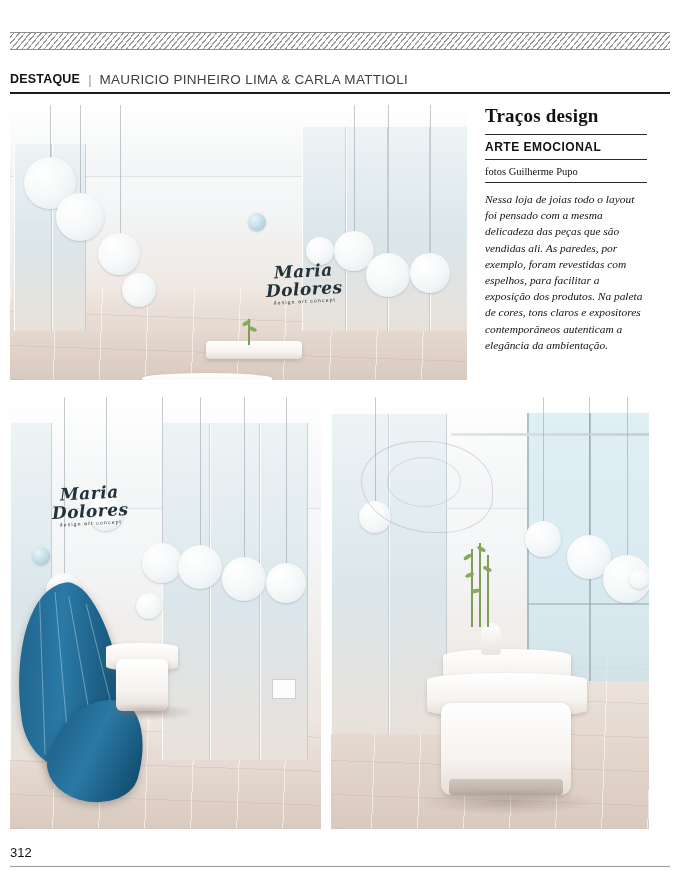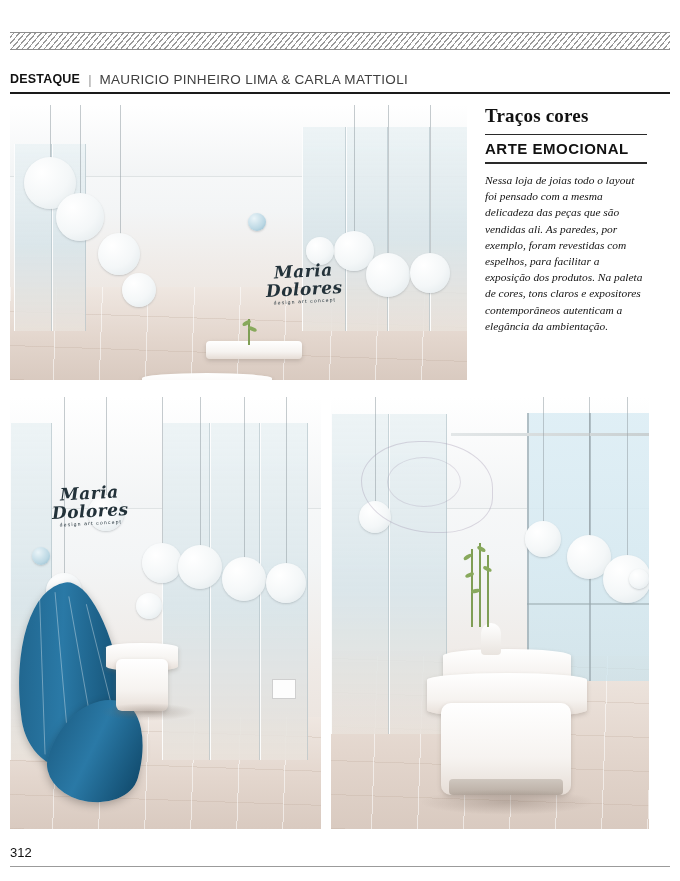--- a/index.html
+++ b/index.html
@@ -201,21 +201,21 @@
     color: #111;
     margin: 0 0 7px 0;
     letter-spacing: .2px;
   }
   .rule-thin {
     height: 1px;
     background: #2a2a2a;
     width: 100%;
   }
   .side-sub {
-    font-size: 15px;
+    font-size: 12px;
     font-weight: bold;
     letter-spacing: .5px;
     color: #111;
     padding: 5px 0 5px 0;
   }
   .side-credit {
     font-family: "Liberation Serif", serif;
     font-size: 10.5px;
     color: #111;
     padding: 6px 0 5px 0;
@@ -390,22 +390,23 @@
   <div class="plant-leaf" style="left:146px;top:150px;transform:rotate(30deg);"></div>
   <div class="plant-leaf" style="left:134px;top:176px;transform:rotate(-22deg);"></div>
   <div class="plant-leaf" style="left:152px;top:170px;transform:rotate(26deg);"></div>
   <div class="plant-leaf" style="left:140px;top:192px;transform:rotate(-12deg);"></div>
 
   <div style="position:absolute;left:30px;top:44px;width:130px;height:90px;border-radius:46% 54% 40% 60%;border:1px solid rgba(160,150,175,.35);"></div>
   <div style="position:absolute;left:56px;top:60px;width:72px;height:48px;border-radius:50%;border:1px solid rgba(160,150,175,.28);"></div>
 </div>
 
 <div class="side">
-  <h1 class="side-title">Traços cores</h1>
+  <h1 class="side-title">Traços design</h1>
   <div class="rule-thin"></div>
   <div class="side-sub">ARTE EMOCIONAL</div>
   <div class="rule-thin"></div>
+  <div class="side-credit">fotos Guilherme Pupo</div>
   <div class="rule-thin"></div>
   <p class="side-body">Nessa loja de joias todo o layout foi pensado com a mesma delicadeza das peças que são vendidas ali. As paredes, por exemplo, foram revestidas com espelhos, para facilitar a exposição dos produtos. Na paleta de cores, tons claros e expositores contemporâneos autenticam a elegância da ambientação.</p>
 </div>
 
 <div class="folio">312</div>
 <div class="footer-rule"></div>
 
 </body></html>

